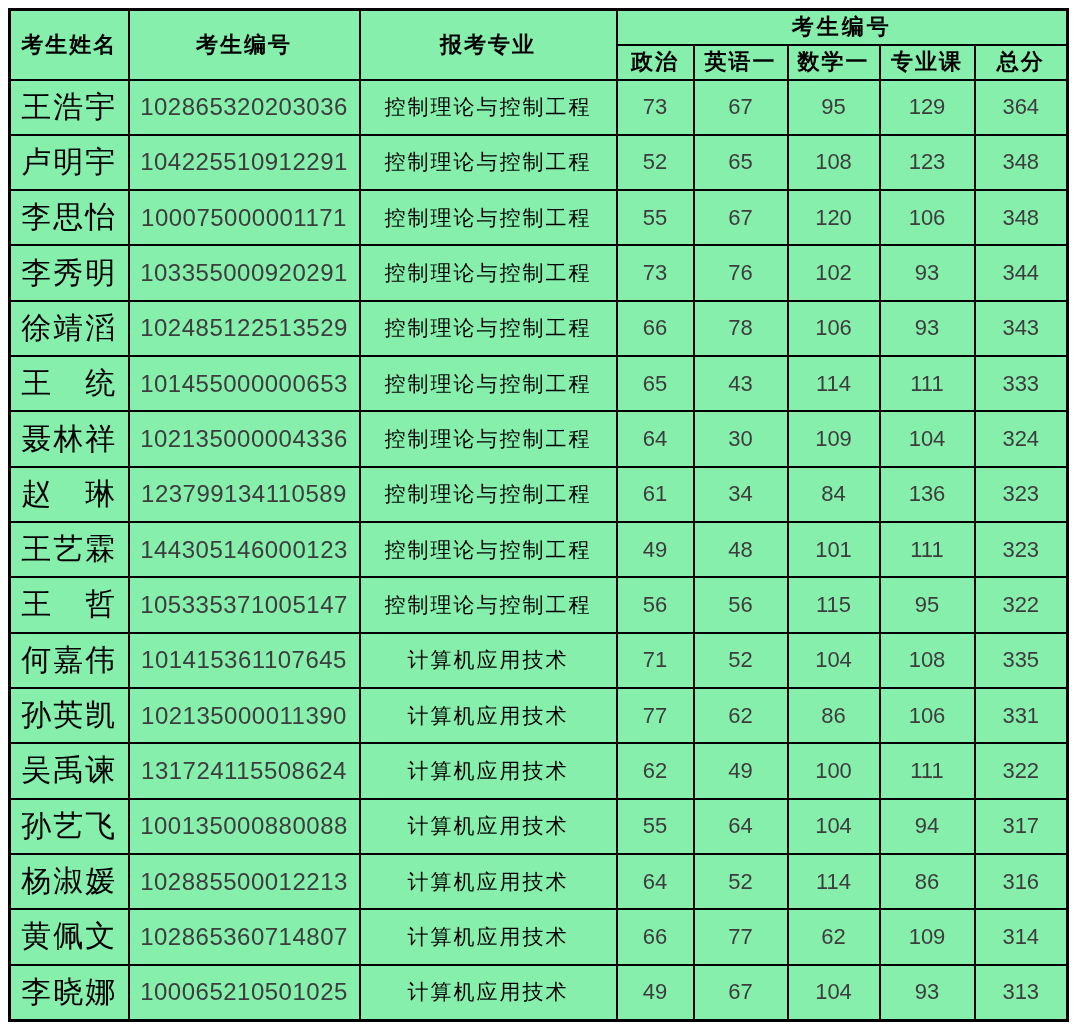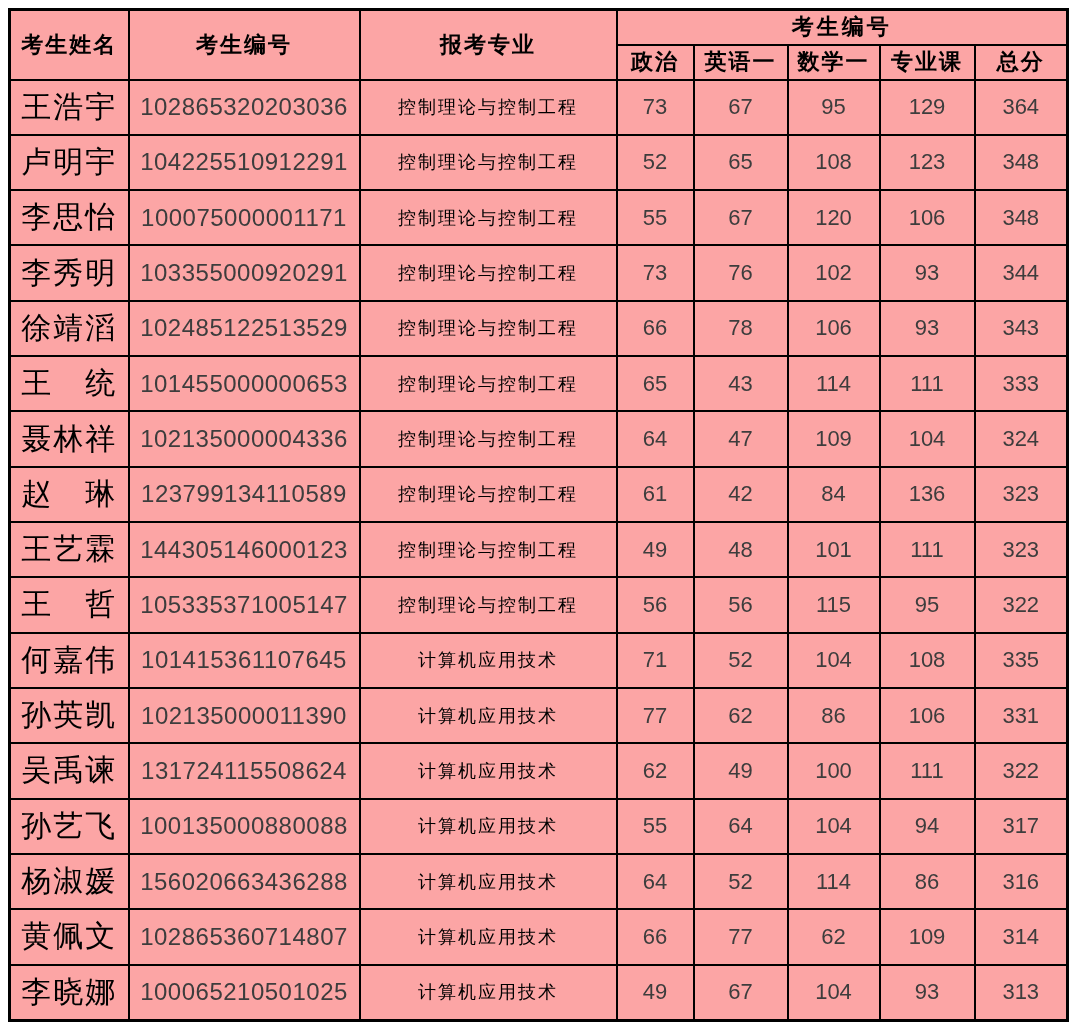--- a/index.html
+++ b/index.html
@@ -14,21 +14,21 @@
     background: #ffffff;
     overflow: hidden;
   }
   table.scores {
     position: absolute;
     left: 8px; top: 8px;
     width: 1058px; height: 1014px;
     border-collapse: collapse;
     table-layout: fixed;
     border: 3px solid #000000;
-    background: #fca5a5;
+    background: #86efac;
   }
   table.scores th, table.scores td {
     border: 2px solid #000000;
     text-align: center;
     vertical-align: middle;
     padding: 0;
     overflow: hidden;
     white-space: nowrap;
   }
   thead tr { height: 35px; }
@@ -39,21 +39,21 @@
     letter-spacing: 2px;
     color: #000000;
   }
   th.group { letter-spacing: 3px; }
   td.zh {
     font-family: "Liberation Serif", serif;
     font-size: 30px;
     letter-spacing: 2px;
     color: #000000;
   }
-  td.major { font-size: 18px; letter-spacing: 2px; font-family: Liberation Mono, monospace; }
+  td.major { font-size: 21px; letter-spacing: 2px; font-family: Liberation Mono, monospace; }
   td.num {
     font-family: "Liberation Sans", sans-serif;
     font-size: 22px;
     color: #3d3d3d;
     letter-spacing: 0;
   }
   td.id { font-size: 24px; letter-spacing: 0.5px; }
 </style>
 </head>
 <body>
@@ -144,31 +144,31 @@
     <td class="num">43</td>
     <td class="num">114</td>
     <td class="num">111</td>
     <td class="num">333</td>
   </tr>
         <tr>
     <td class="zh name">聂林祥</td>
     <td class="num id">102135000004336</td>
     <td class="zh major">控制理论与控制工程</td>
     <td class="num">64</td>
-    <td class="num">47</td>
+    <td class="num">30</td>
     <td class="num">109</td>
     <td class="num">104</td>
     <td class="num">324</td>
   </tr>
         <tr>
     <td class="zh name">赵　琳</td>
     <td class="num id">123799134110589</td>
     <td class="zh major">控制理论与控制工程</td>
     <td class="num">61</td>
-    <td class="num">42</td>
+    <td class="num">34</td>
     <td class="num">84</td>
     <td class="num">136</td>
     <td class="num">323</td>
   </tr>
         <tr>
     <td class="zh name">王艺霖</td>
     <td class="num id">144305146000123</td>
     <td class="zh major">控制理论与控制工程</td>
     <td class="num">49</td>
     <td class="num">48</td>
@@ -221,21 +221,21 @@
     <td class="num id">100135000880088</td>
     <td class="zh major">计算机应用技术</td>
     <td class="num">55</td>
     <td class="num">64</td>
     <td class="num">104</td>
     <td class="num">94</td>
     <td class="num">317</td>
   </tr>
         <tr>
     <td class="zh name">杨淑媛</td>
-    <td class="num id">156020663436288</td>
+    <td class="num id">102885500012213</td>
     <td class="zh major">计算机应用技术</td>
     <td class="num">64</td>
     <td class="num">52</td>
     <td class="num">114</td>
     <td class="num">86</td>
     <td class="num">316</td>
   </tr>
         <tr>
     <td class="zh name">黄佩文</td>
     <td class="num id">102865360714807</td>

